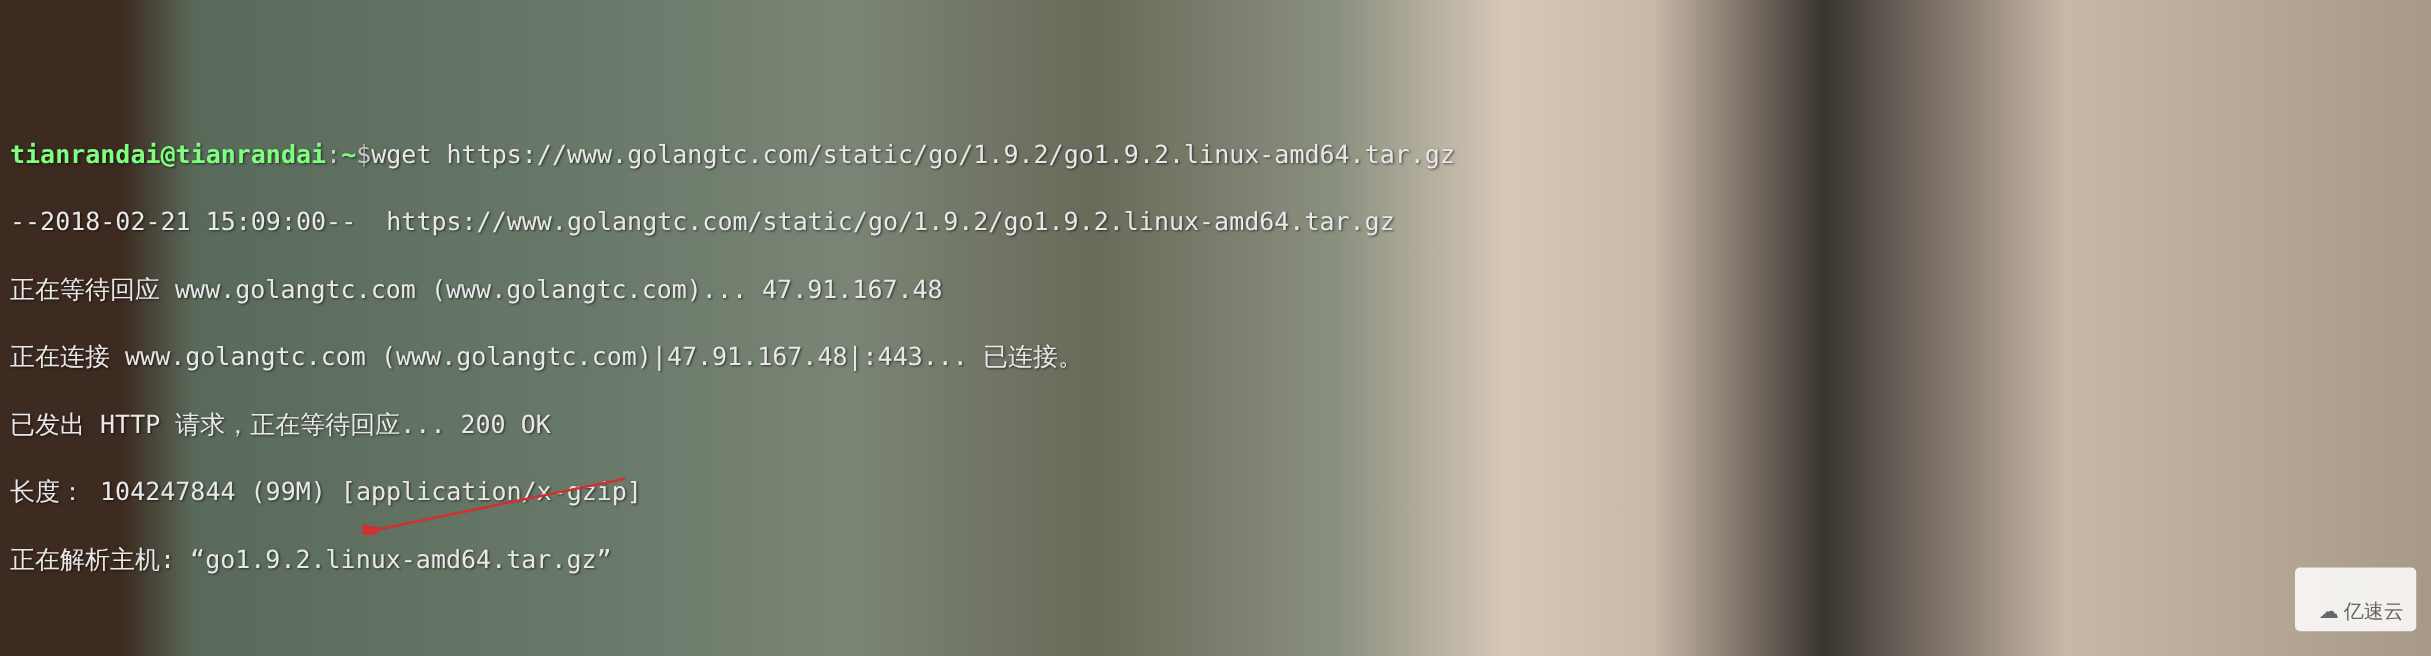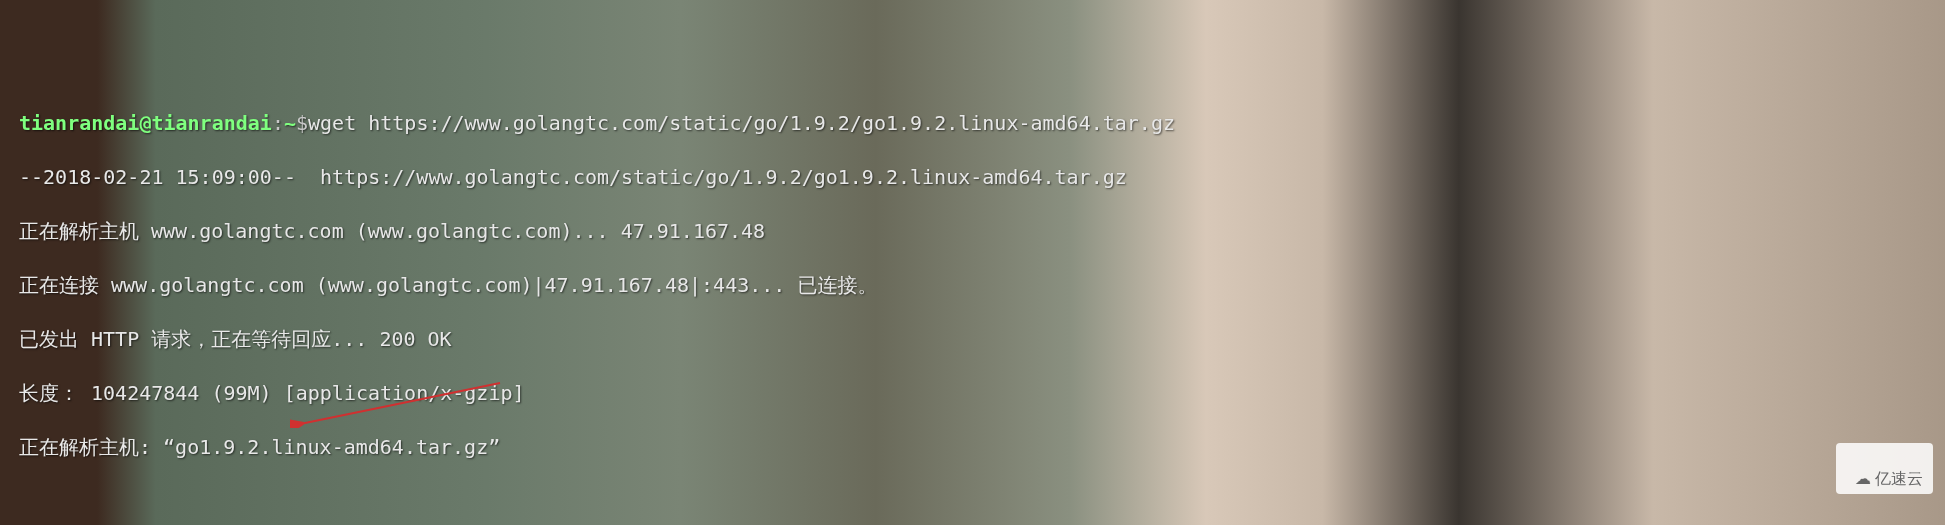--- a/index.html
+++ b/index.html
@@ -21,21 +21,20 @@
       color: #e8e8e8;
       white-space: pre;
       overflow: hidden;
       width: 1945px;
       height: 525px;
       padding: 2px 8px;
       position: relative;
     }
     .terminal-line {
       text-shadow: 1px 1px 2px rgba(0,0,0,0.6);
-      margin-left: 11px;
     }
     .prompt-user {
       color: #7fff7f;
       font-weight: bold;
     }
     .prompt-path {
       color: #c8c8c8;
     }
     .prompt-text {
       color: #e8e8e8;
@@ -44,41 +43,41 @@
       position: absolute;
       top: 378px;
       left: 290px;
       width: 220px;
       height: 50px;
       pointer-events: none;
     }
     .watermark {
       position: absolute;
       right: 12px;
-      bottom: 31px;
+      bottom: 20px;
       background: rgba(255,255,255,0.85);
       color: #666;
       font-size: 16px;
       padding: 4px 10px;
       border-radius: 4px;
       font-family: sans-serif;
     }
     .watermark-icon {
       display: inline-block;
       margin-right: 4px;
     }
   </style>
 </head>
 <body>
 
 
 
 <div class="terminal-line"><span class="prompt-user">tianrandai@tianrandai</span><span class="prompt-path">:</span><span class="prompt-user">~</span><span class="prompt-path">$</span><span class="prompt-text">wget https://www.golangtc.com/static/go/1.9.2/go1.9.2.linux-amd64.tar.gz</span></div>
 <div class="terminal-line">--2018-02-21 15:09:00--  https://www.golangtc.com/static/go/1.9.2/go1.9.2.linux-amd64.tar.gz</div>
-<div class="terminal-line">正在解析主机 www.golangtc.com (www.golangtc.com)... 47.91.167.48</div>
+<div class="terminal-line">正在等待回应 www.golangtc.com (www.golangtc.com)... 47.91.167.48</div>
 <div class="terminal-line">正在连接 www.golangtc.com (www.golangtc.com)|47.91.167.48|:443... 已连接。</div>
 <div class="terminal-line">已发出 HTTP 请求，正在等待回应... 200 OK</div>
 <div class="terminal-line">长度： 104247844 (99M) [application/x-gzip]</div>
 <div class="terminal-line">正在解析主机: “go1.9.2.linux-amd64.tar.gz”</div>
 <div class="terminal-line"> </div>
 
 
 
 
 

